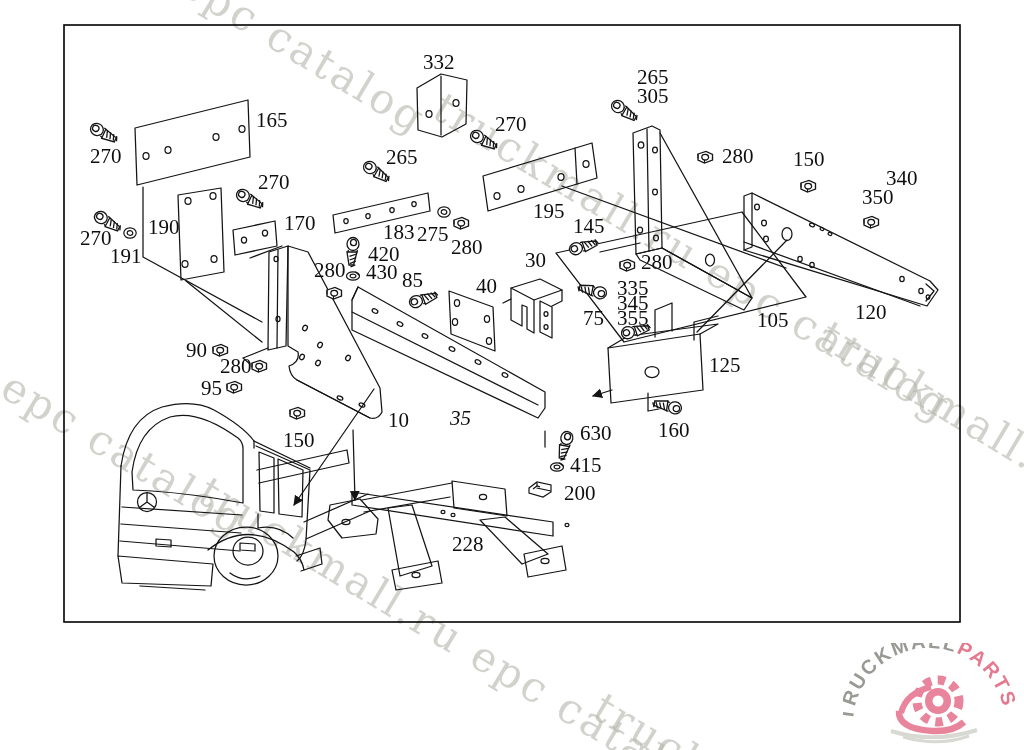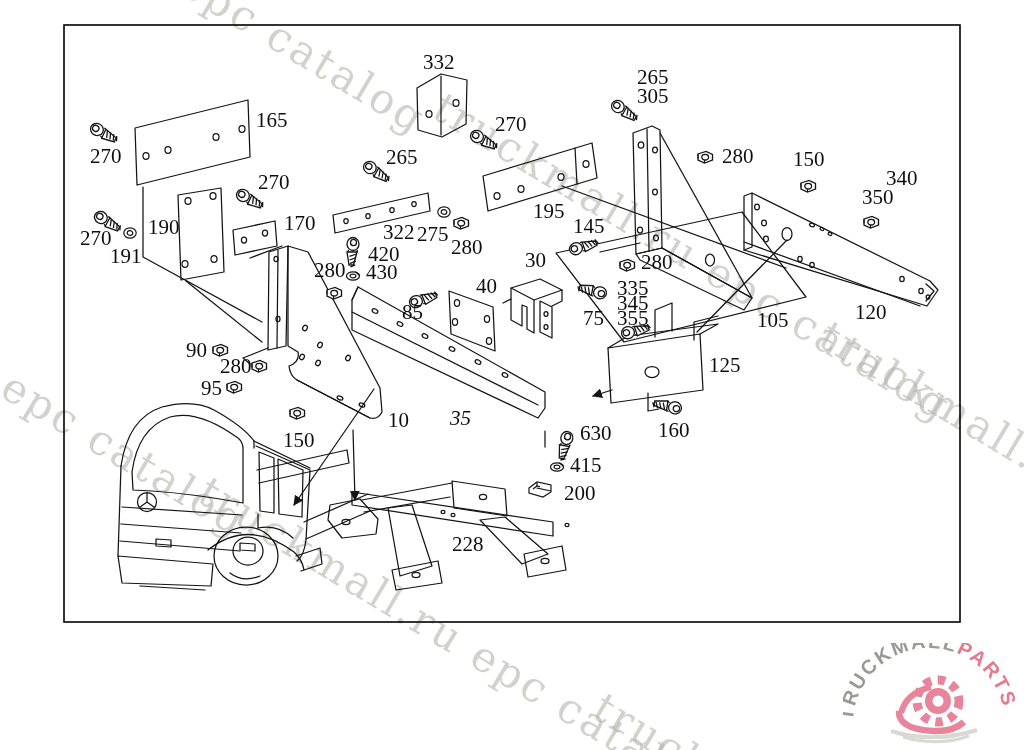--- a/index.html
+++ b/index.html
@@ -294,27 +294,27 @@
       <div class="part-label" style="left: 110px; top: 245px;">191</div>
       <div class="part-label" style="left: 148px; top: 216px;">190</div>
       <div class="part-label" style="left: 258px; top: 171px;">270</div>
       <div class="part-label" style="left: 284px; top: 212px; font-family: Liberation Serif, serif;">170</div>
       <div class="part-label" style="left: 423px; top: 51px;">332</div>
       <div class="part-label" style="left: 495px; top: 113px;">270</div>
       <div class="part-label" style="left: 386px; top: 146px;">265</div>
       <div class="part-label" style="left: 637px; top: 66px;">265</div>
       <div class="part-label" style="left: 637px; top: 85px;">305</div>
       <div class="part-label" style="left: 533px; top: 200px;">195</div>
-      <div class="part-label" style="left: 383px; top: 221px;">322</div>
+      <div class="part-label" style="left: 383px; top: 221px;">183</div>
       <div class="part-label" style="left: 417px; top: 223px;">275</div>
       <div class="part-label" style="left: 451px; top: 236px;">280</div>
       <div class="part-label" style="left: 368px; top: 243px;">420</div>
       <div class="part-label" style="left: 314px; top: 259px;">280</div>
       <div class="part-label" style="left: 366px; top: 261px;">430</div>
-      <div class="part-label" style="left: 402px; top: 269px; margin-top: 32px;">85</div>
+      <div class="part-label" style="left: 402px; top: 269px;">85</div>
       <div class="part-label" style="left: 476px; top: 275px;">40</div>
       <div class="part-label" style="left: 525px; top: 249px;">30</div>
       <div class="part-label" style="left: 573px; top: 215px;">145</div>
       <div class="part-label" style="left: 583px; top: 299px; margin-top: 8px;">75</div>
       <div class="part-label" style="left: 641px; top: 251px;">280</div>
       <div class="part-label" style="left: 617px; top: 277px;">335</div>
       <div class="part-label" style="left: 617px; top: 292px;">345</div>
       <div class="part-label" style="left: 617px; top: 307px;">355</div>
       <div class="part-label" style="left: 722px; top: 145px;">280</div>
       <div class="part-label" style="left: 793px; top: 148px;">150</div>

